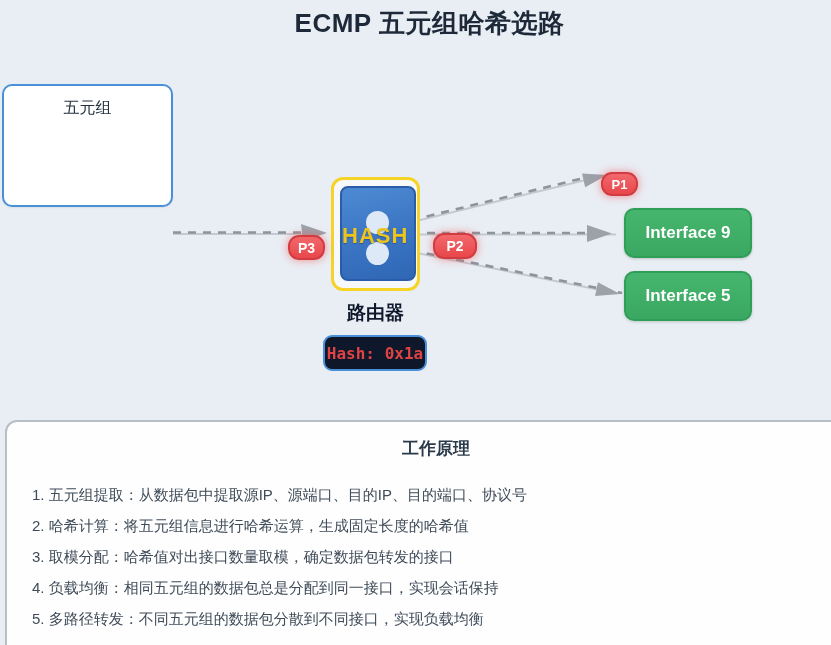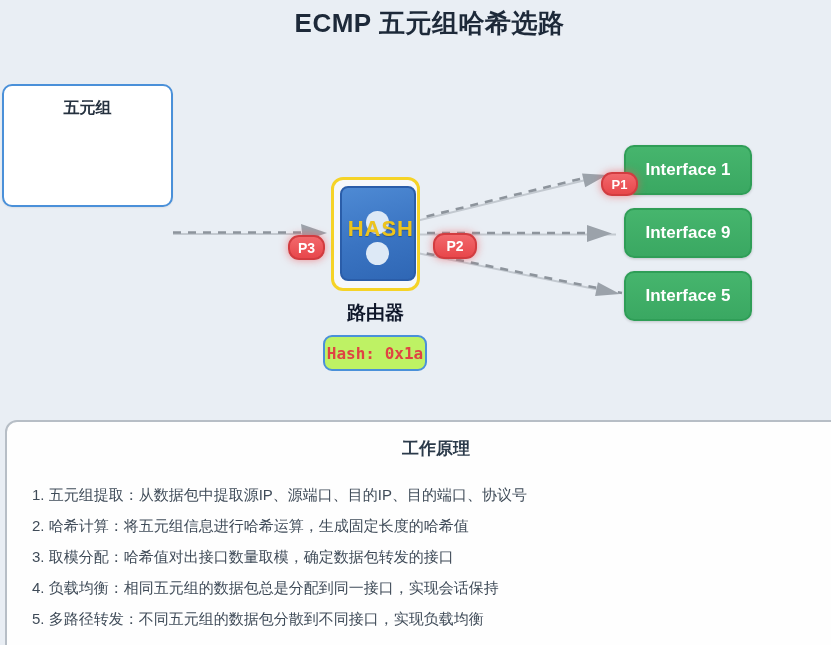--- a/index.html
+++ b/index.html
@@ -14,41 +14,41 @@
     position:absolute;top:6px;left:0;width:831px;text-align:center;
     font-size:26px;font-weight:bold;color:#1d2939;letter-spacing:.5px;padding-left:14px;
   }
   
   .tuple-box{
     position:absolute;left:2px;top:84px;width:171px;height:123px;box-sizing:border-box;
     background:#ffffff;border:2.5px solid #4a90d9;border-radius:10px;
     box-shadow:0 1px 2px rgba(0,0,0,.06);
   }
   .tuple-title{
-    margin-top:12px;text-align:center;font-size:16px;font-weight:bold;color:#25313f;
+    margin-top:12px;text-align:center;font-size:16px;font-weight:normal;color:#25313f;
   }
   .tuple-items{margin-top:11px;padding-left:10px;}
   .tuple-item{font-size:14px;color:#4a5561;line-height:25px;}
   
   .arrows{position:absolute;left:0;top:0;z-index:1;}
   
   .router-outer{
     position:absolute;left:331px;top:177px;width:89px;height:114px;box-sizing:border-box;
     background:#f6f8fb;border:3.5px solid #f5d327;border-radius:12px;z-index:2;
   }
   .router-body{
     position:absolute;left:6px;top:6px;width:76px;height:95px;box-sizing:border-box;
     background:linear-gradient(165deg,#4e8ad4 0%,#3a74c2 55%,#2f67b5 100%);
     border:2px solid #2a5da9;border-radius:8px;overflow:hidden;
   }
   .router-dot{position:absolute;width:23px;height:23px;border-radius:50%;background:#dde9f6;left:24px;}
   .dot-top{top:23px;}
   .dot-bottom{top:54px;}
   .hash-word{
-    position:absolute;left:0;top:28px;width:100%;text-align:right;
+    position:absolute;left:0;top:35px;width:100%;text-align:left;
     font-size:22px;font-weight:bold;color:#edc41c;letter-spacing:1px;
     text-shadow:0 1px 1px rgba(0,0,0,.25);
   }
   .router-label{
     position:absolute;left:321px;top:300px;width:109px;text-align:center;
     font-size:19px;font-weight:bold;color:#0f172a;z-index:2;
   }
   
   .badge{
     position:absolute;z-index:3;box-sizing:border-box;
@@ -69,21 +69,21 @@
     color:#ffffff;font-weight:bold;font-size:17px;
     display:flex;align-items:center;justify-content:center;
     box-shadow:0 1px 3px rgba(0,0,0,.18);
   }
   .iface-1{top:145px;}
   .iface-2{top:208px;}
   .iface-3{top:271px;}
   
   .hash-box{
     position:absolute;left:323px;top:335px;width:104px;height:36px;box-sizing:border-box;
-    background:#bef264;border:2.5px solid #4a90d9;border-radius:9px;
+    background:#0f172a;border:2.5px solid #4a90d9;border-radius:9px;
     display:flex;align-items:center;justify-content:center;z-index:2;
   }
   .hash-text{
     font-family:"DejaVu Sans Mono","Liberation Mono",monospace;
     font-size:16px;font-weight:bold;color:#e04343;white-space:nowrap;
   }
   
   .principles-card{
     position:absolute;left:5px;top:420px;width:862px;height:262px;box-sizing:border-box;
     background:#fefefe;border:2px solid #b7bec6;border-radius:12px;z-index:2;
@@ -136,21 +136,20 @@
       <div class="router-dot dot-bottom"></div>
       <div class="hash-word">HASH</div>
     </div>
   </div>
   <div class="router-label">路由器</div>
 
   <div class="badge badge-p3">P3</div>
   <div class="badge badge-p2">P2</div>
   <div class="badge badge-p1">P1</div>
 
-  <div class="iface iface-1">Interface 1</div>
   <div class="iface iface-2">Interface 9</div>
   <div class="iface iface-3">Interface 5</div>
 
   <div class="hash-box">
     <span class="hash-text">Hash: 0x1a</span>
   </div>
 
   <div class="principles-card">
     <div class="principles-title">工作原理</div>
     <div class="principles-list">

